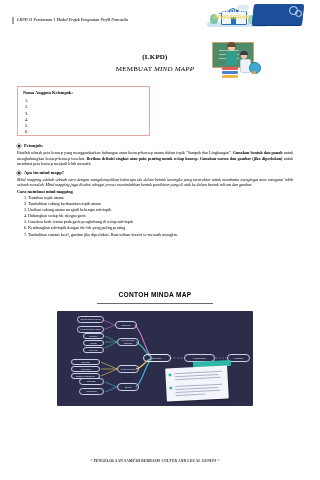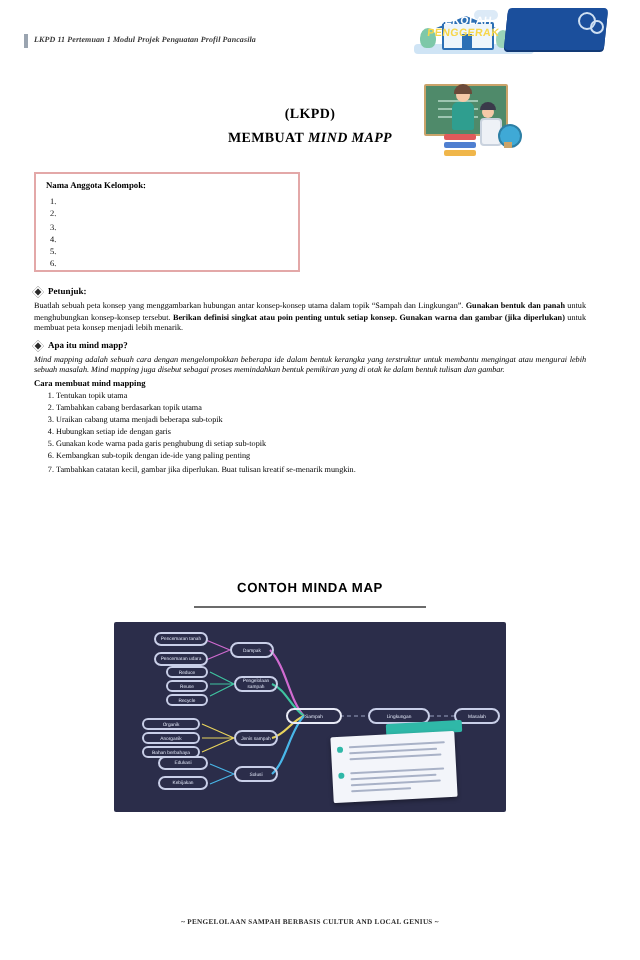--- a/index.html
+++ b/index.html
@@ -41,21 +41,21 @@
     color:#fff;font-family:"Liberation Sans",sans-serif;font-weight:bold;
     font-size:5.3px;line-height:6px;letter-spacing:.2px;transform:skewX(-6deg);
   }
   .logo-ribbon-txt span:nth-child(2){color:#f7d64a;}
   .logo-gear{position:absolute;right:5px;top:3px;width:7px;height:7px;border:1.2px solid #cfe0f2;border-radius:50%;}
   .logo-gear2{position:absolute;right:1px;top:7px;width:5px;height:5px;border:1px solid #cfe0f2;border-radius:50%;}
 
   
   .title-wrap{position:absolute;left:0;top:52px;width:310px;text-align:center;}
   .title-1{font-size:7px;font-weight:bold;line-height:11px;letter-spacing:.2px;}
-  .title-2{font-size:7px;font-weight:bold;line-height:12px;letter-spacing:.2px;}
+  .title-2{font-size:7px;font-weight:normal;line-height:12px;letter-spacing:.2px;}
   .title-2 i{font-style:italic;}
 
   
   .illus{position:absolute;left:210px;top:40px;width:52px;height:42px;}
   .il-board{position:absolute;left:2px;top:2px;width:40px;height:24px;background:#4f8a6a;border:1.4px solid #caa36a;border-radius:1px;}
   .il-board-lines{position:absolute;left:6px;top:7px;width:20px;height:1px;background:#9dc6b1;box-shadow:0 4px 0 #9dc6b1,0 8px 0 #9dc6b1;}
   .il-teacher-head{position:absolute;left:18px;top:4px;width:7px;height:7px;background:#f5c9a8;border-radius:50%;}
   .il-teacher-hair{position:absolute;left:17px;top:2px;width:9px;height:5px;background:#6b4a3a;border-radius:5px 5px 0 0;}
   .il-teacher-body{position:absolute;left:16px;top:11px;width:11px;height:14px;background:#2f9e8f;border-radius:3px 3px 1px 1px;}
   .il-student-head{position:absolute;left:31px;top:13px;width:6px;height:6px;background:#f5c9a8;border-radius:50%;}

